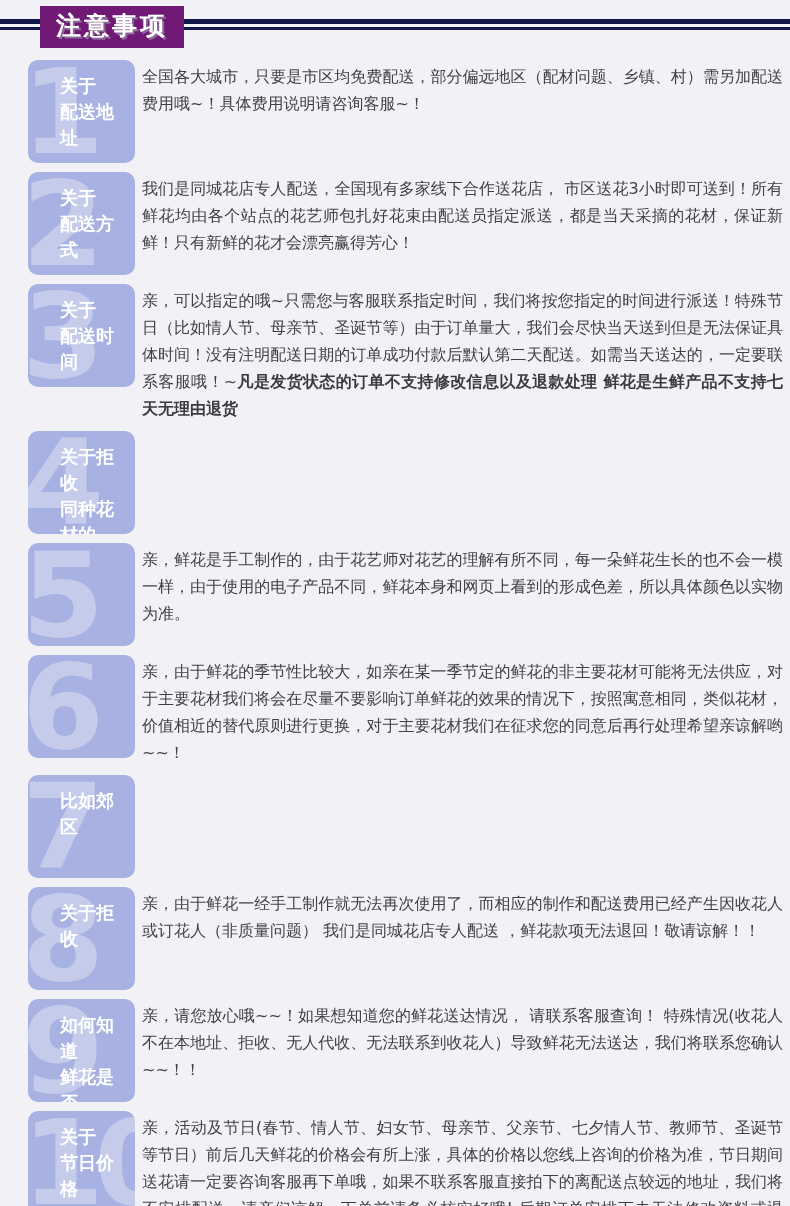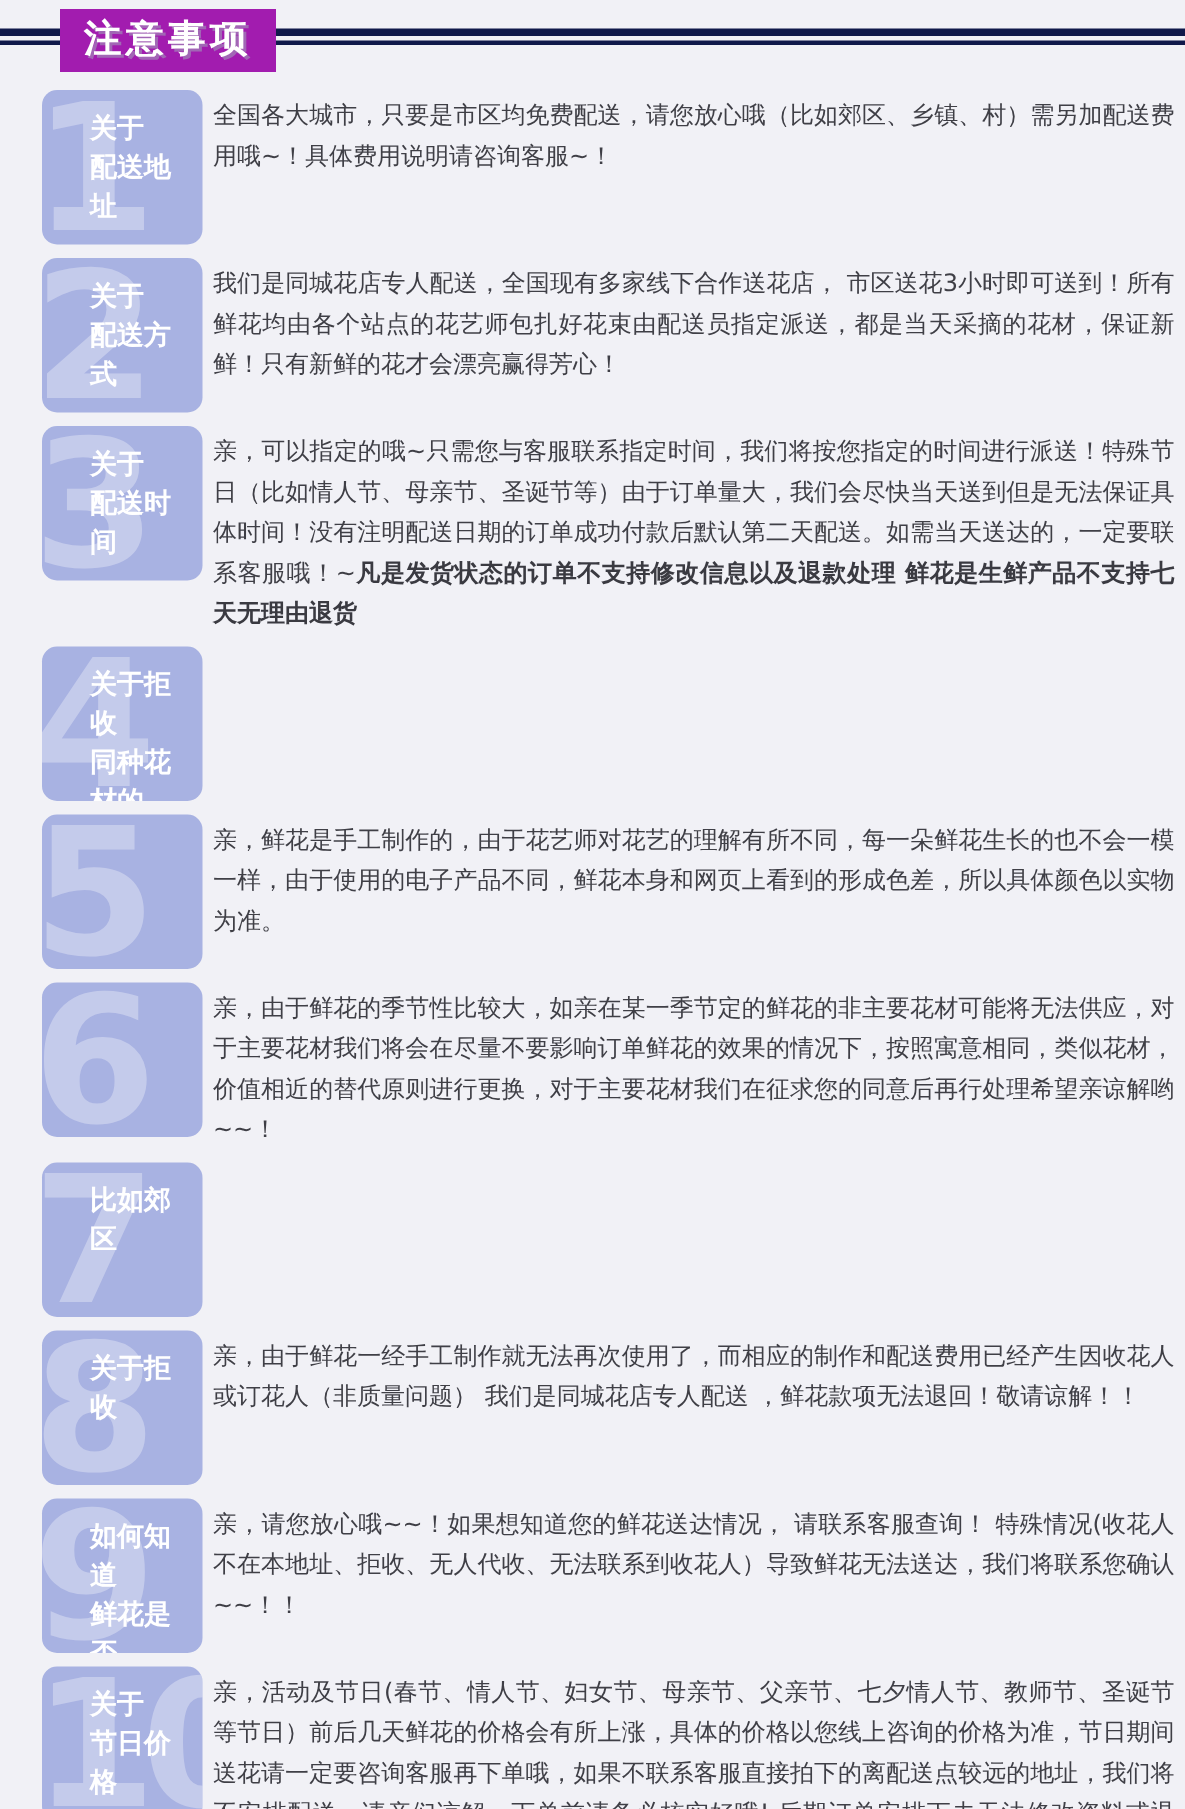--- a/index.html
+++ b/index.html
@@ -18,21 +18,21 @@
   .rule {
     position: absolute;
     left: 0; right: 0;
     background: #10194a;
   }
   .rule-top    { top: 19px; height: 5px; }
   .rule-bottom { top: 27px; height: 3px; }
   .title-box {
     position: absolute;
     left: 40px; top: 6px;
-    background: #a21caf;
+    background: #701a75;
     padding: 3px 16px 6px 16px;
     min-width: 100px;
   }
   .title {
     color: #ffffff;
     font-size: 25px;
     font-weight: bold;
     letter-spacing: 3px;
     text-shadow: 2px 2px 0 rgba(160,165,185,0.55);
     white-space: nowrap;
@@ -104,21 +104,21 @@
   </header>
 
   <main>
 
     <section class="note">
       <div class="label">
         <span class="num">1</span>
         <span class="label-text">关于
 配送地址</span>
       </div>
-      <p class="body"><span>全国各大城市，只要是市区均免费配送，请您放心哦（比如郊区、乡镇、村）需另加配送费用哦~！具体费用说明请咨询客服~！</span><strong></strong></p>
+      <p class="body"><span>全国各大城市，只要是市区均免费配送，部分偏远地区（配材问题、乡镇、村）需另加配送费用哦~！具体费用说明请咨询客服~！</span><strong></strong></p>
     </section>
 
     <section class="note">
       <div class="label">
         <span class="num">2</span>
         <span class="label-text">关于
 配送方式</span>
       </div>
       <p class="body"><span>我们是同城花店专人配送，全国现有多家线下合作送花店， 市区送花3小时即可送到！所有鲜花均由各个站点的花艺师包扎好花束由配送员指定派送，都是当天采摘的花材，保证新鲜！只有新鲜的花才会漂亮赢得芳心！</span><strong></strong></p>
     </section>

